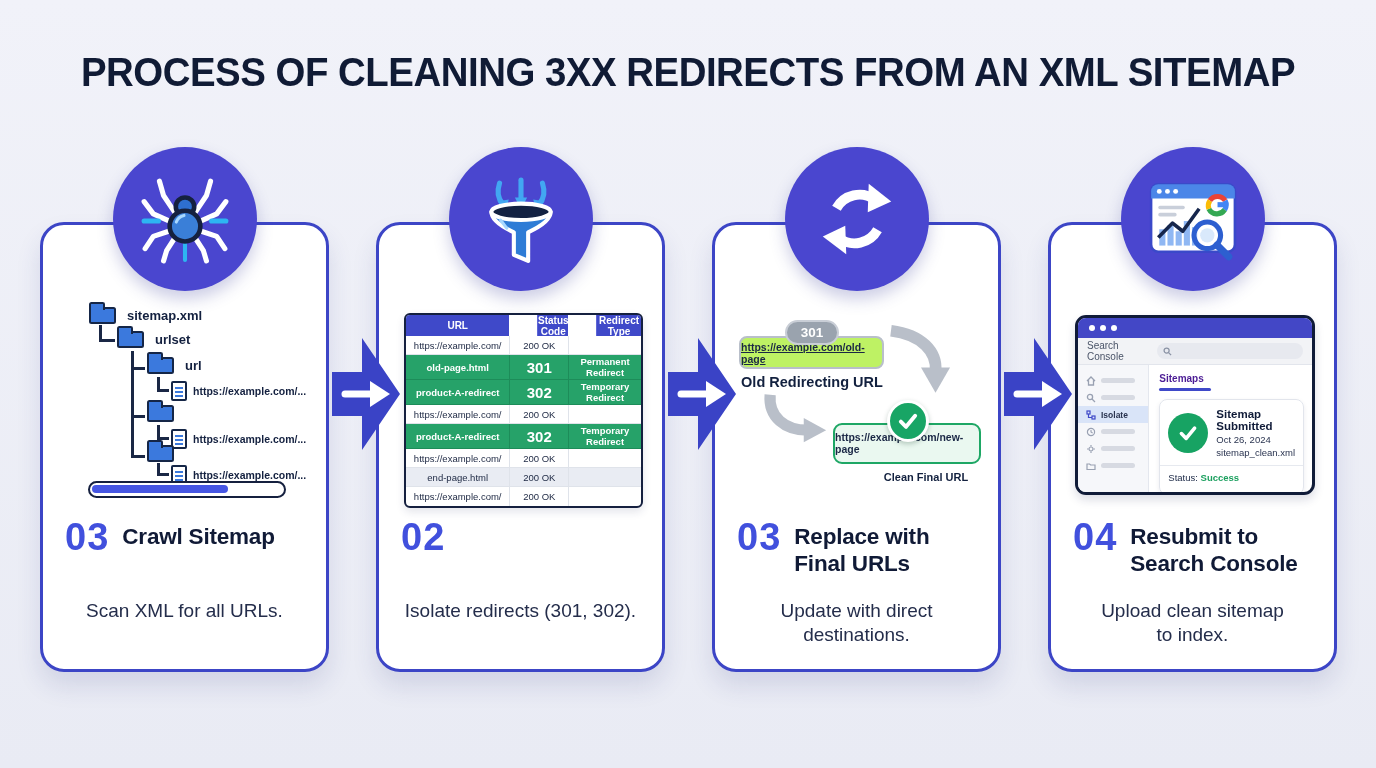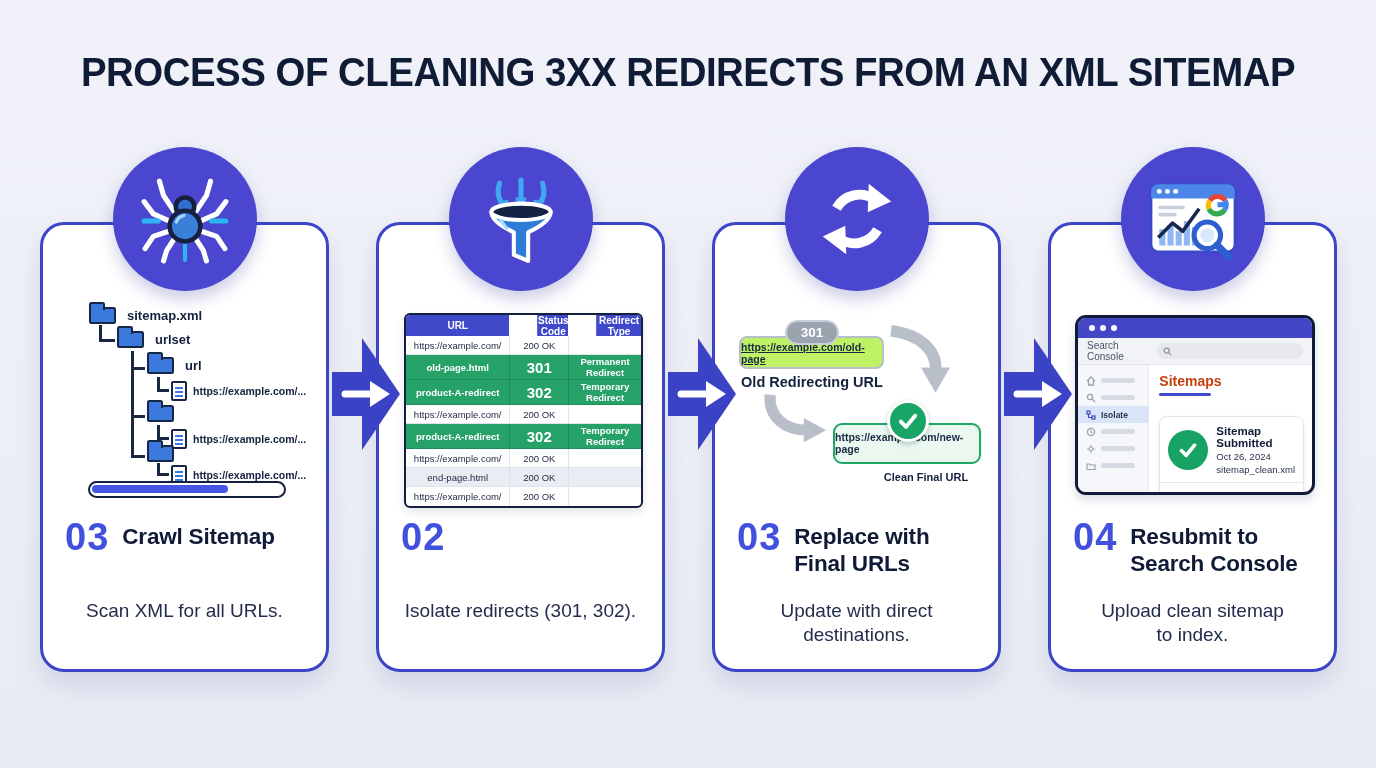--- a/index.html
+++ b/index.html
@@ -96,23 +96,23 @@
   .app-name { font-size:10px; color:#4a5468; }
   .search-pill { width:148px; height:16px; background:#e7e9ef; border-radius:9px;
     display:flex; align-items:center; padding-left:6px; }
   .win-body { display:flex; height:130px; }
   .side { width:84px; background:#f6f7fa; border-right:1px solid #e4e7ee; padding-top:7px; }
   .side-row { height:17px; display:flex; align-items:center; gap:5px; padding-left:8px; }
   .side-row.active { background:#d9e4f8; }
   .side-bar { width:34px; height:5px; background:#d7dae2; border-radius:3px; }
   .side-label { font-size:8.5px; font-weight:bold; color:#2a3450; }
   .cmain { flex:1; padding:8px 8px 0 10px; }
-  .sitemaps-h { font-size:14px; font-weight:bold; color:#c2410c; }
+  .sitemaps-h { font-size:10px; font-weight:bold; color:#4c1d95; }
   .sitemaps-ul { width:52px; height:2.5px; background:#3f49c9; margin-top:4px; border-radius:2px; }
-  .sub-card { margin-top:20px; border:1.5px solid #e2e5ec; border-radius:8px; padding:8px 8px 0;
+  .sub-card { margin-top:8px; border:1.5px solid #e2e5ec; border-radius:8px; padding:8px 8px 0;
     box-shadow:0 2px 5px rgba(20,30,70,0.08); height:96px; overflow:hidden; }
   .sub-top { display:flex; gap:8px; align-items:center; }
   .green-big { width:40px; height:40px; min-width:40px; border-radius:50%; background:#17a363;
     display:flex; align-items:center; justify-content:center; }
   .sub-title { font-size:11.5px; font-weight:bold; color:#101b38; }
   .sub-date, .sub-file { font-size:9.5px; color:#2a3450; margin-top:2px; }
   .sub-div { height:1px; background:#e6e9ef; margin:7px -8px 6px; }
   .status-line { font-size:9.5px; color:#1a2745; }
   .status-ok { color:#1ca05f; font-weight:bold; }
 

